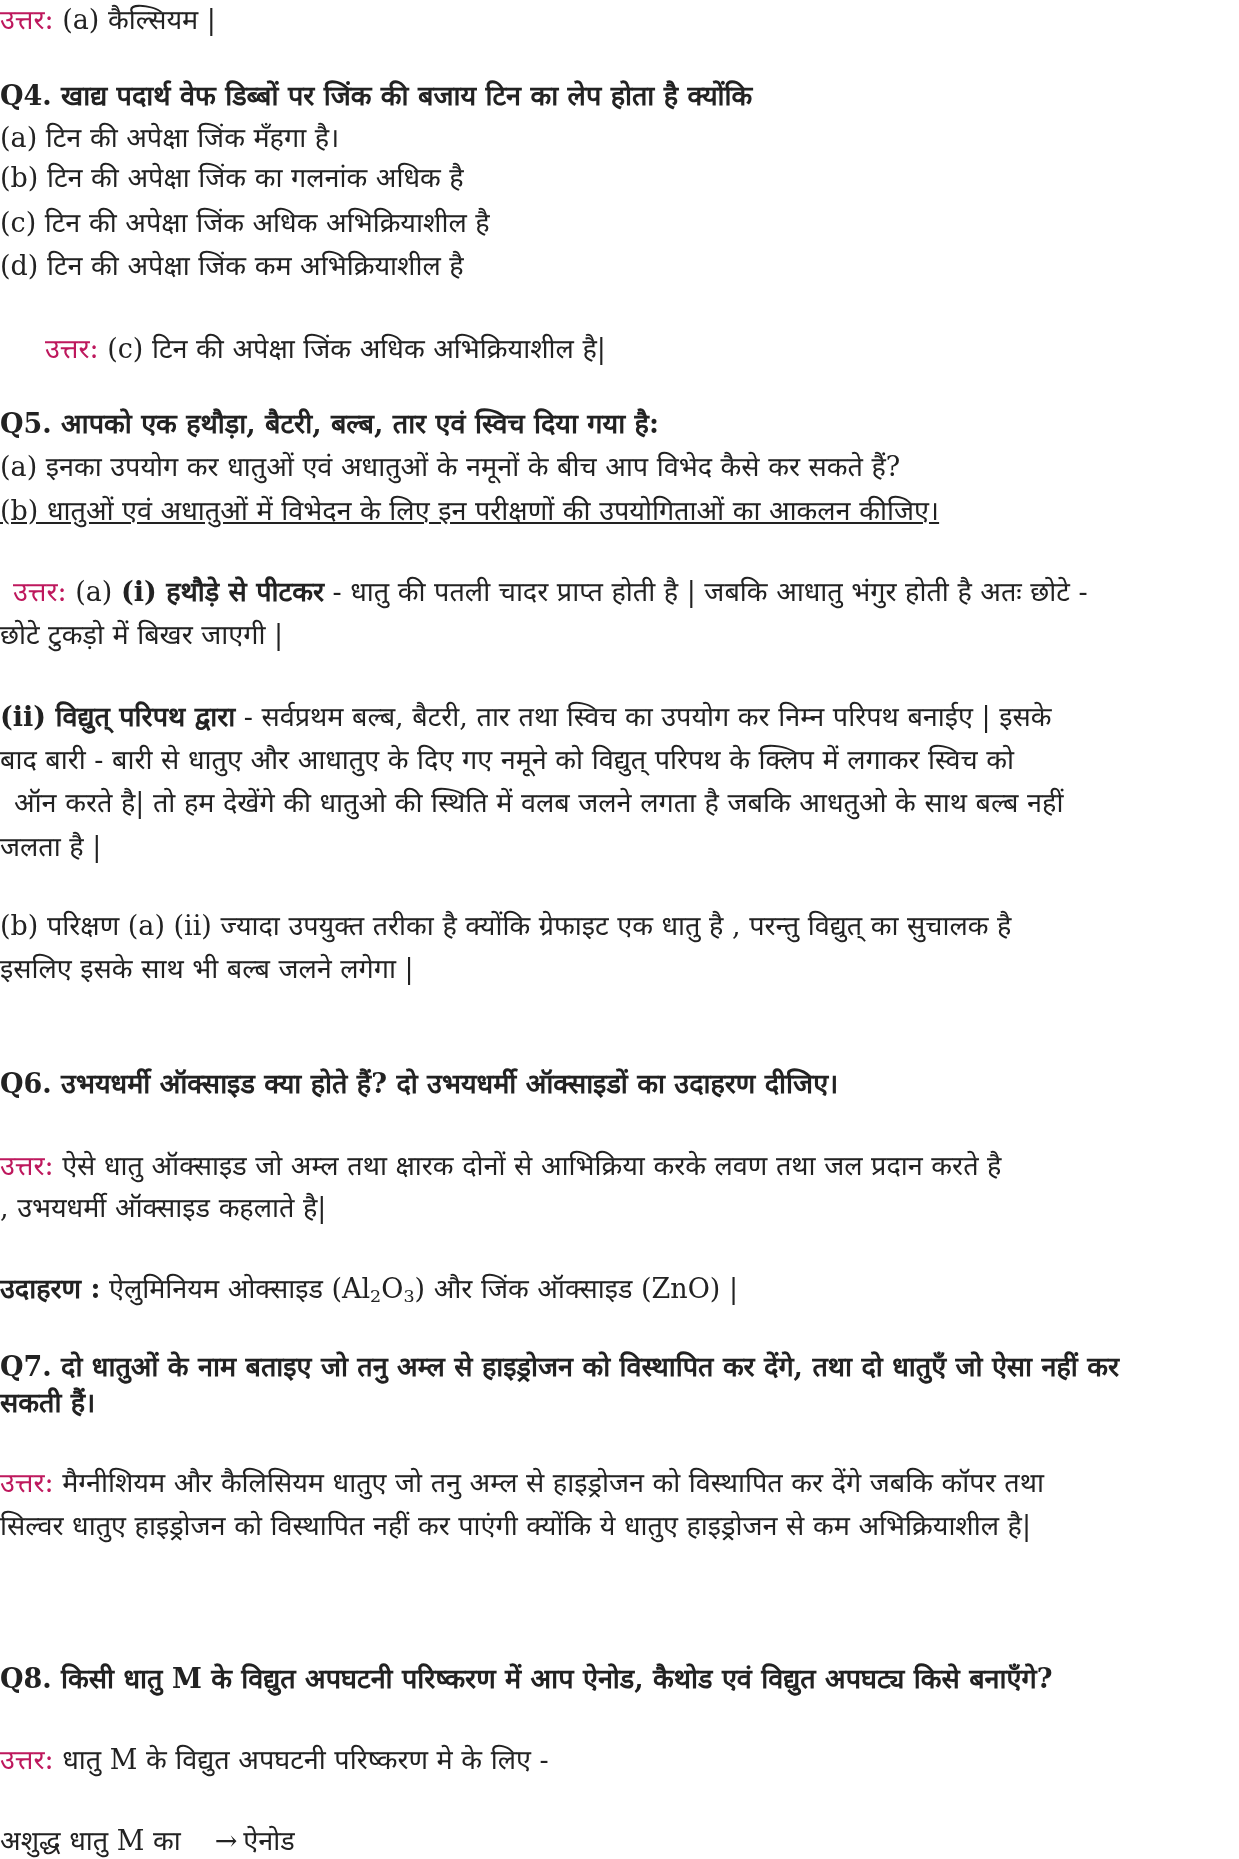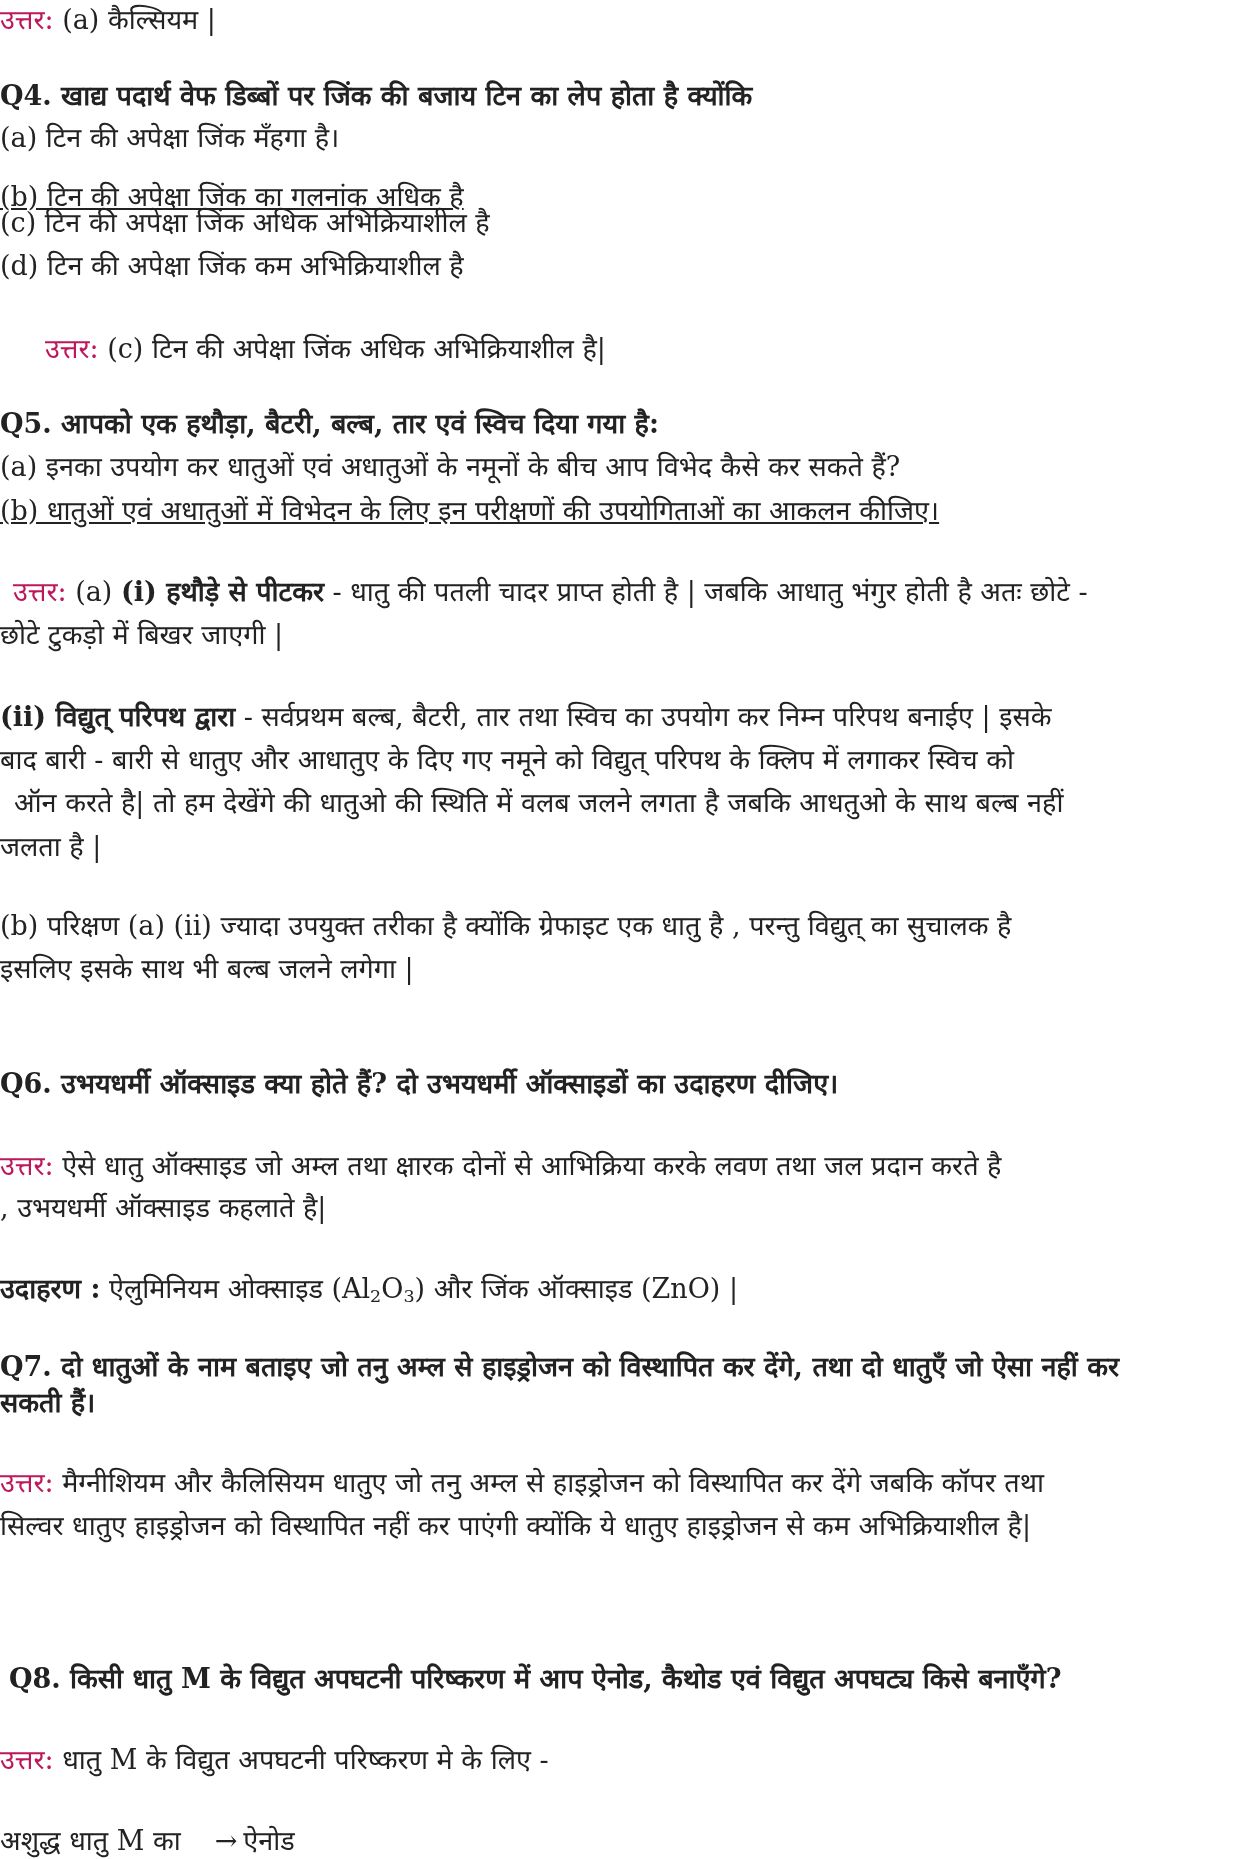--- a/index.html
+++ b/index.html
@@ -20,21 +20,21 @@
 <body>
 
 <div class="line" style="top:0px;">
   <span class="ans-label">उत्तर:</span><span> (a) कैल्सियम |</span>
 </div>
 
 <div class="line bold" style="top:76px;">
   <span>Q4.</span><span> खाद्य पदार्थ वेफ डिब्बों पर  जिंक की बजाय टिन का लेप होता है क्योंकि</span>
 </div>
 <div class="line" style="top:118px;">(a) टिन की अपेक्षा  जिंक मँहगा है।</div>
-<div class="line" style="top:177px;text-decoration:underline;">(b) टिन की अपेक्षा जिंक का गलनांक अधिक है</div>
+<div class="line" style="top:158px;">(b) टिन की अपेक्षा जिंक का गलनांक अधिक है</div>
 <div class="line" style="top:203px;">(c) टिन की अपेक्षा जिंक अधिक अभिक्रियाशील है</div>
 <div class="line" style="top:246px;">(d) टिन की अपेक्षा जिंक कम अभिक्रियाशील है</div>
 <div class="line" style="top:329px;margin-left:45px;">
   <span class="ans-label">उत्तर:</span><span> (c) टिन की अपेक्षा जिंक अधिक अभिक्रियाशील है|</span>
 </div>
 
 <div class="line bold" style="top:404px;">
   <span>Q5.</span><span> आपको एक हथौड़ा, बैटरी, बल्ब, तार एवं स्विच दिया गया है:</span>
 </div>
 <div class="line" style="top:447px;">(a) इनका उपयोग कर धातुओं एवं अधातुओं के नमूनों के बीच आप विभेद कैसे कर सकते हैं?</div>
@@ -68,21 +68,21 @@
 
 <div class="line bold" style="top:1347px;text-align:right;">
   <span>Q7.</span><span> दो धातुओं के नाम बताइए जो तनु अम्ल से हाइड्रोजन को विस्थापित कर देंगे, तथा दो धातुएँ जो ऐसा नहीं कर</span>
 </div>
 <div class="line bold" style="top:1383px;">सकती हैं।</div>
 <div class="line" style="top:1463px;">
   <span class="ans-label">उत्तर:</span><span> मैग्नीशियम और कैलिसियम धातुए जो तनु अम्ल से हाइड्रोजन को विस्थापित कर देंगे जबकि कॉपर तथा</span>
 </div>
 <div class="line" style="top:1506px;">सिल्वर धातुए हाइड्रोजन को विस्थापित नहीं कर पाएंगी क्योंकि ये धातुए हाइड्रोजन से कम अभिक्रियाशील है|</div>
 
-<div class="line bold" style="top:1659px;padding-left:9px;">
+<div class="line bold" style="top:1659px;">
   <span>Q8.</span><span> किसी धातु M के विद्युत अपघटनी परिष्करण में आप ऐनोड, कैथोड एवं विद्युत अपघट्य किसे बनाएँगे?</span>
 </div>
 <div class="line" style="top:1740px;">
   <span class="ans-label">उत्तर:</span><span> धातु M के विद्युत अपघटनी परिष्करण मे के लिए -</span>
 </div>
 <div class="line" style="top:1821px;">
   <span>अशुद्ध धातु M का</span><span style="display:inline-block;width:34px;"></span><span>→</span><span style="display:inline-block;width:6px;"></span><span>ऐनोड</span>
 </div>
 
 </body></html>

